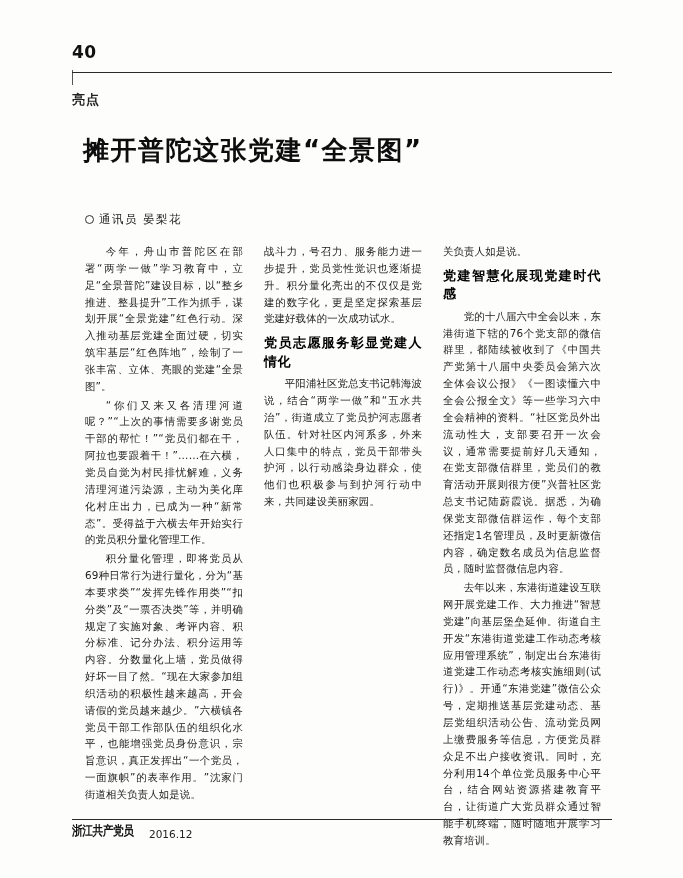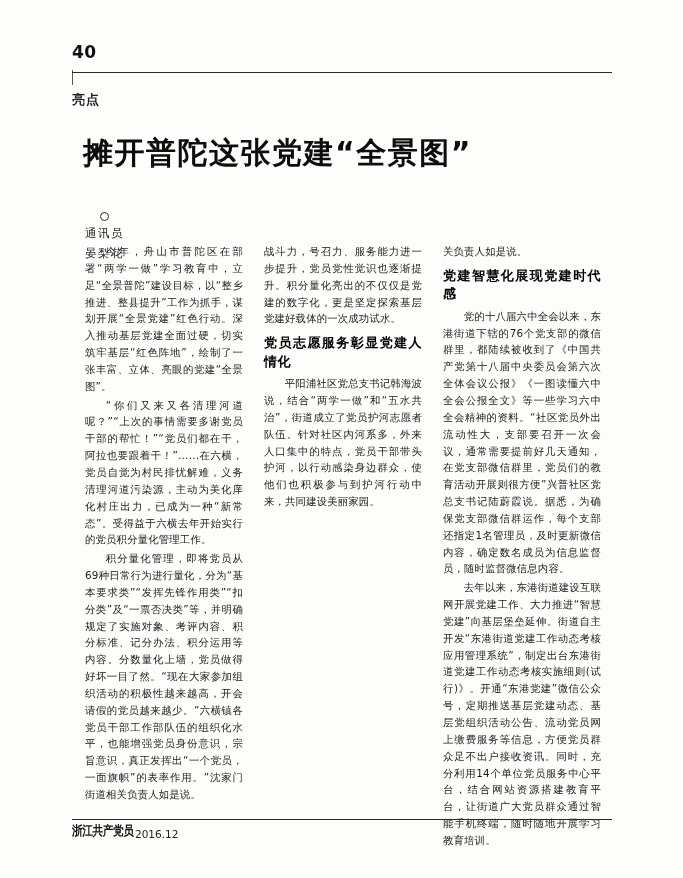--- a/index.html
+++ b/index.html
@@ -59,37 +59,36 @@
     width: 540px;
     height: 1px;
     background: #2a2a2a;
   }
   
   .article-title {
     position: absolute;
     left: 83px;
     top: 134px;
     width: 530px;
-    font-size: 30px;
+    font-size: 26px;
     font-weight: bold;
     letter-spacing: 1.5px;
     color: #0d0d0d;
     line-height: 1.25;
   }
   .byline {
     position: absolute;
     left: 85px;
     top: 212px;
     font-size: 11.5px;
     color: #222;
     letter-spacing: 1.5px;
     display: flex;
     align-items: center;
     gap: 5px;
-    flex-direction: column;
   }
   .byline-dot {
     width: 7px;
     height: 7px;
     border: 1px solid #333;
     border-radius: 50%;
     display: inline-block;
   }
   
   .columns {
@@ -126,21 +125,21 @@
     text-indent: 0;
   }
   
   .footer {
     position: absolute;
     left: 72px;
     bottom: 38px;
     width: 540px;
     display: flex;
     align-items: flex-end;
-    gap: 4px;
+    gap: 18px;
   }
   .footer-rule {
     position: absolute;
     left: 72px;
     bottom: 58px;
     width: 540px;
     height: 1px;
     background: #2a2a2a;
   }
   .footer-logo {

